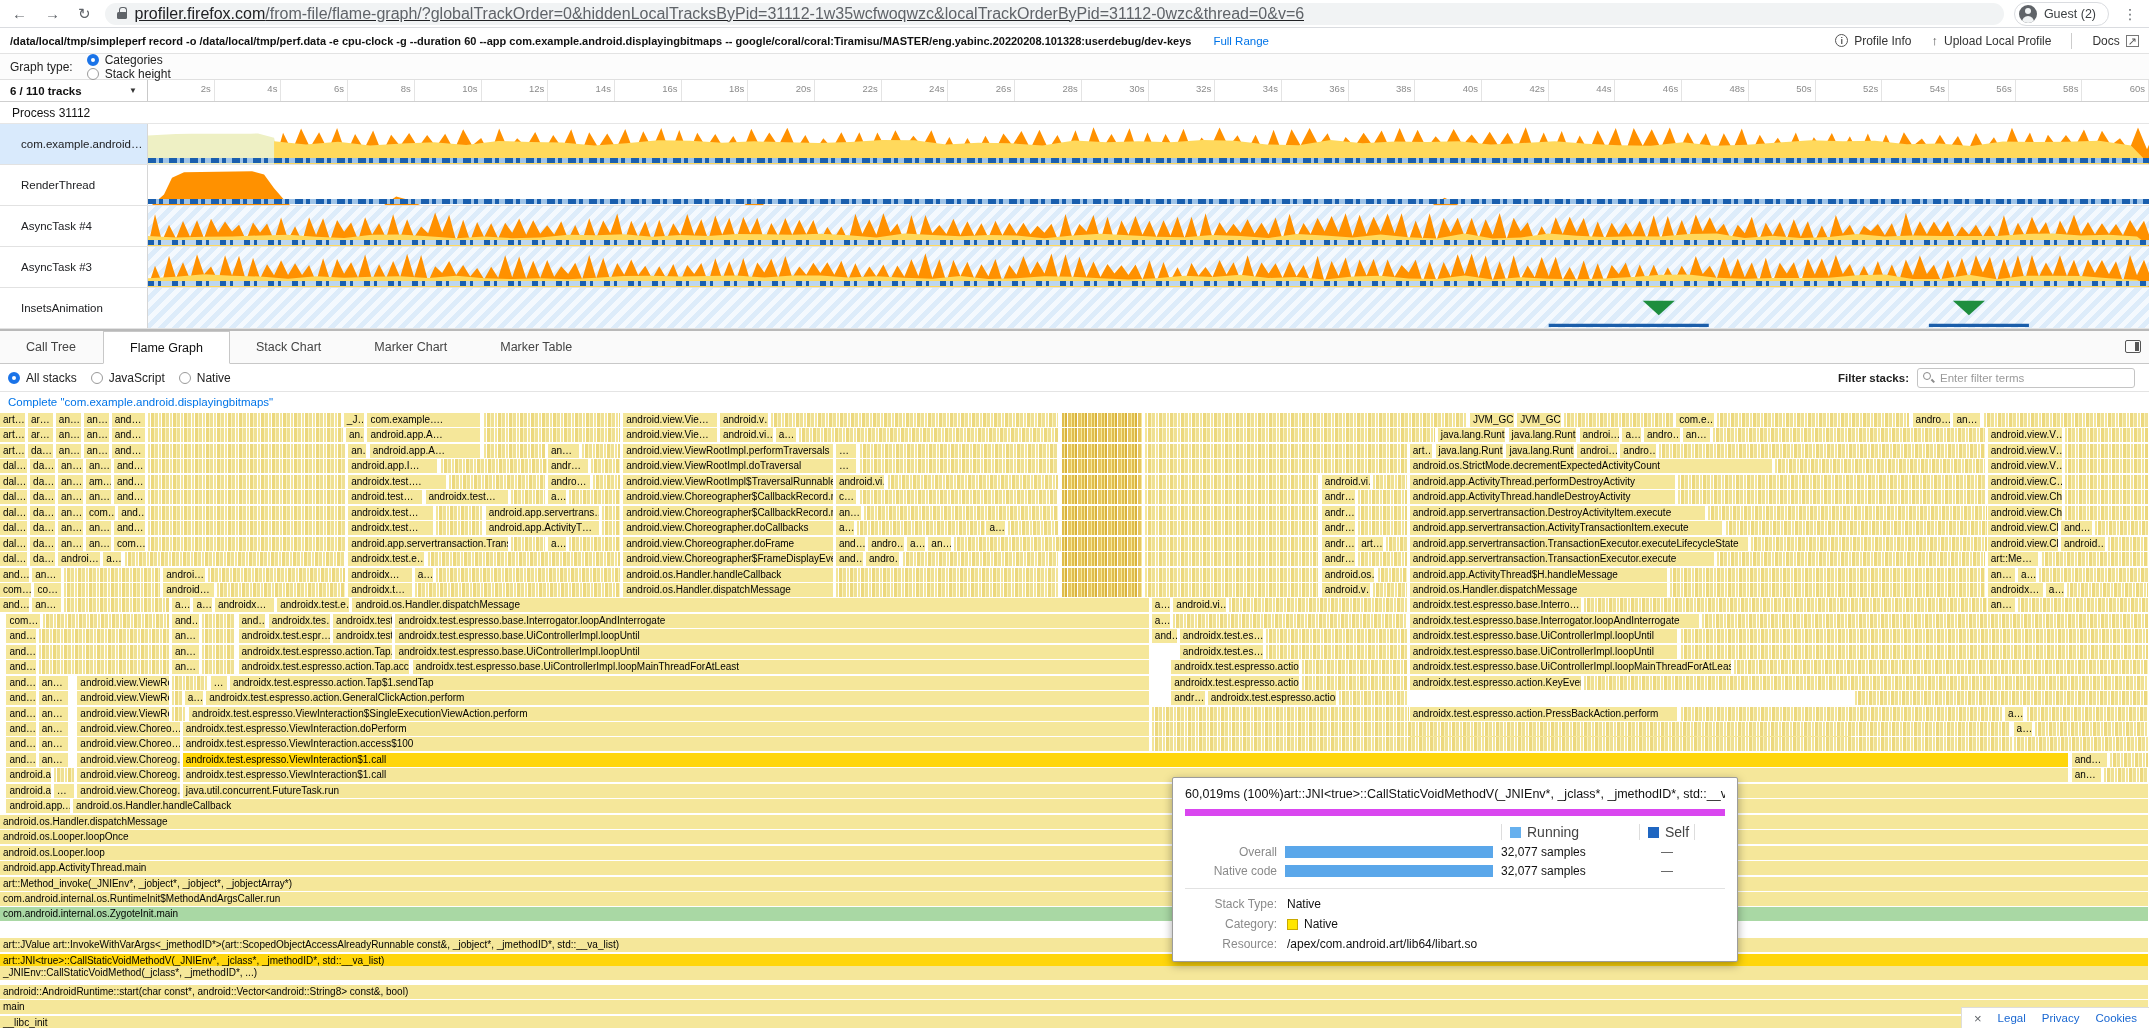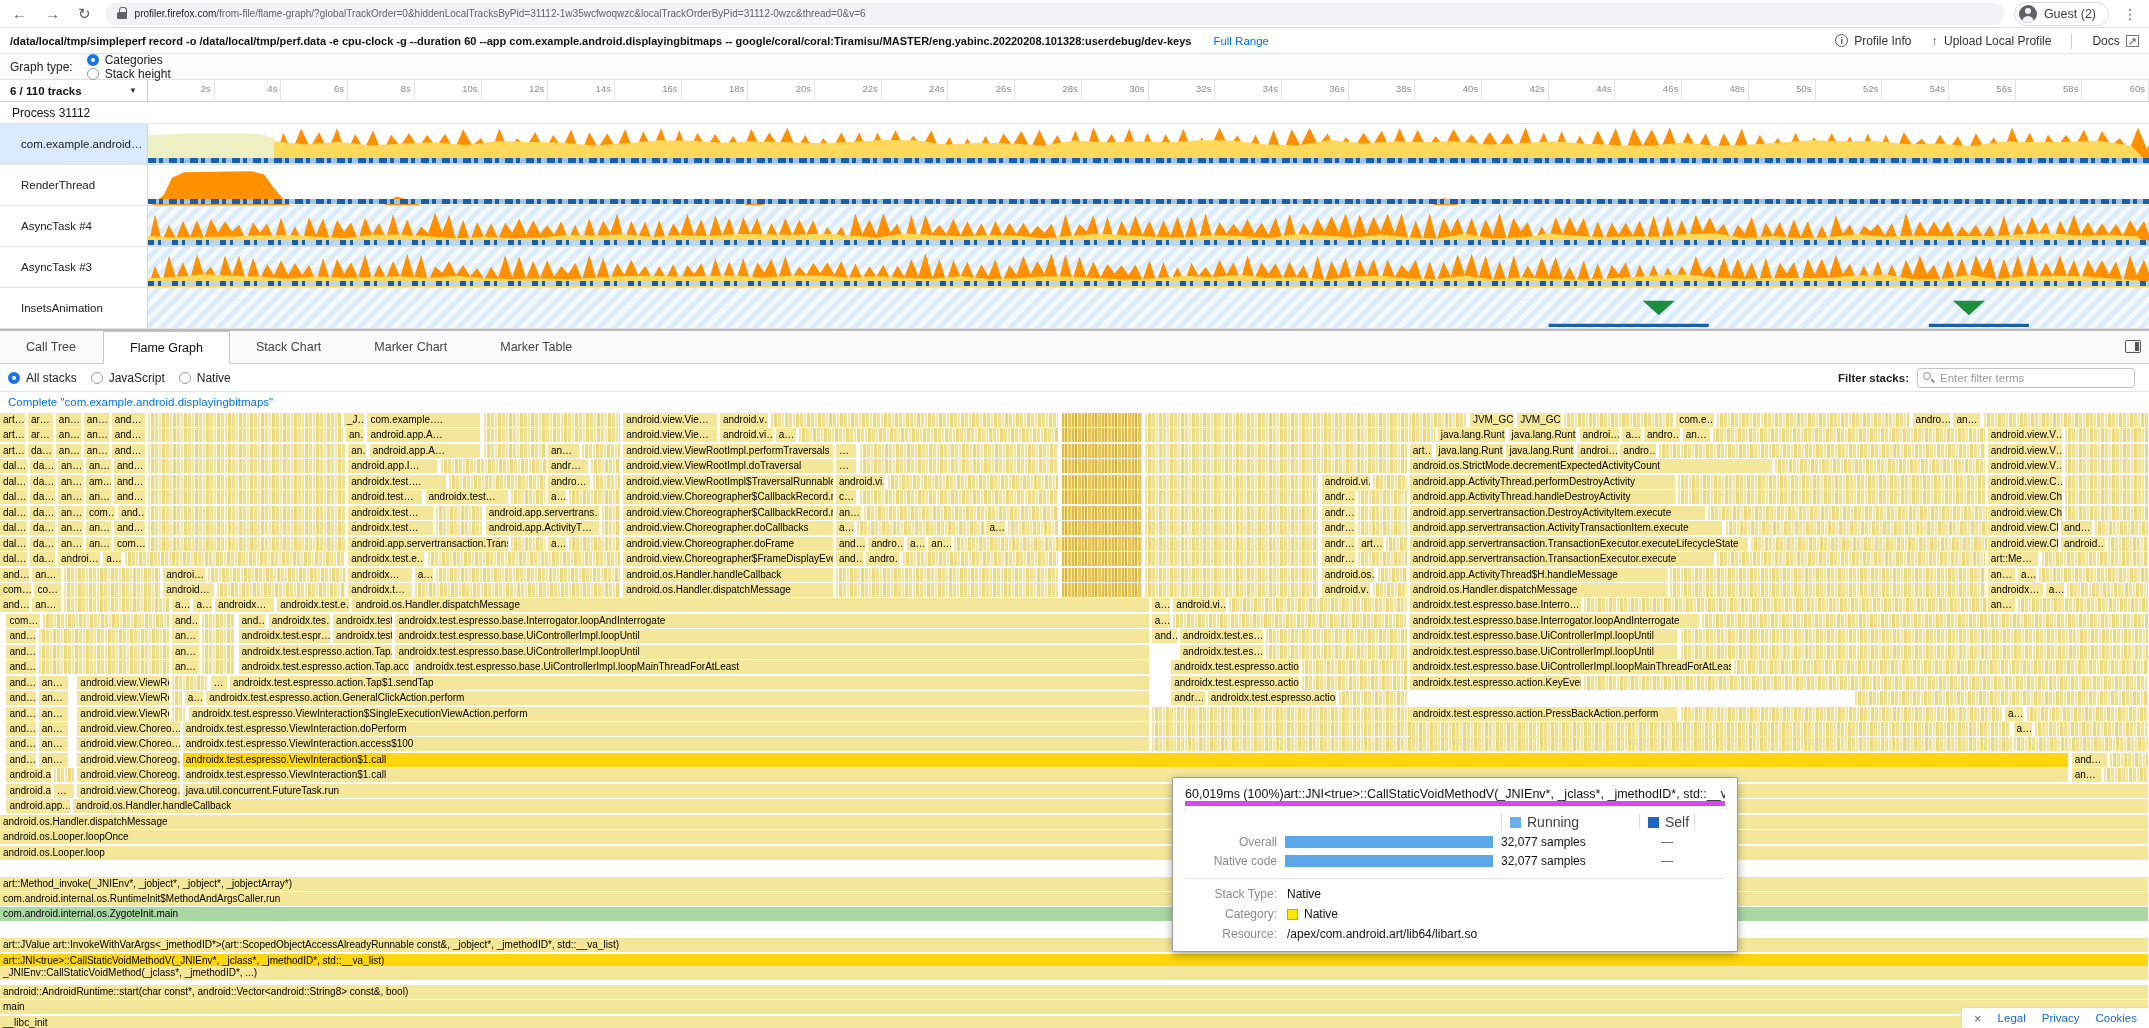--- a/index.html
+++ b/index.html
@@ -9,21 +9,21 @@
 
   
   #chrome { height:28px; background:#ffffff; display:flex; align-items:center;
     padding:0 8px; gap:10px; border-bottom:1px solid #dadce0; }
   .navbtn { color:#5f6368; font-size:15px; line-height:1; cursor:pointer; padding:0 4px; }
   #urlbar { flex:1; height:22px; background:#f1f3f4; border-radius:11px; display:flex;
     align-items:center; padding:0 12px; gap:8px; }
   .lock { position:relative; width:10px; height:7px; background:#5f6368; border-radius:1.5px; margin-top:4px; }
   .lock::before { content:""; position:absolute; top:-5px; left:2px; width:6px; height:6px;
     border:1.5px solid #5f6368; border-bottom:none; border-radius:3px 3px 0 0; }
-  #urltext { font-size:10px; color:#202124; white-space:nowrap; overflow:hidden; }
+  #urltext { font-size:16px; color:#202124; white-space:nowrap; overflow:hidden;text-decoration:underline; }
   #urltext .path { color:#5f6368; }
   #guest { display:flex; align-items:center; gap:7px; border:1px solid #dadce0;
     border-radius:14px; padding:2px 12px 2px 4px; }
   .avatar { position:relative; width:18px; height:18px; border-radius:50%; background:#5f6368; overflow:hidden; }
   .avatar::before { content:""; position:absolute; top:3px; left:6px; width:6px; height:6px;
     background:#f1f3f4; border-radius:50%; }
   .avatar::after { content:""; position:absolute; top:11px; left:3px; width:12px; height:8px;
     background:#f1f3f4; border-radius:6px 6px 0 0; }
   #guest span { font-size:12.5px; color:#3c4043; }
   .kebab { color:#5f6368; font-size:14px; padding:0 4px; cursor:pointer; }
@@ -113,21 +113,21 @@
     border-right:1px solid #fff; cursor:pointer; }
   .seg.d { background:repeating-linear-gradient(90deg,#f3e59a 0 2px,#ffffff 2px 3px,#ecd87e 3px 6px,#fbf3c0 6px 7px,#efe093 7px 10px,#ffffff 10px 11px); }
   .seg.dd { background:repeating-linear-gradient(90deg,#e0bd4e 0 2px,#f6e89a 2px 3px,#d9b23e 3px 5px,#ffffff 5px 6px,#e6c65f 6px 9px,#f6e89a 9px 10px); }
   .seg.g { background:#ffd60b; }
   .seg.gr { background:#a9d8a4; }
 
   
   #tooltip { position:absolute; left:1172px; top:365px; width:566px; background:#fff;
     border:1px solid #9c9c9c; border-radius:2px; box-shadow:0 3px 10px rgba(0,0,0,.35);
     padding:9px 12px 10px; z-index:20; font-size:12px; color:#111; }
-  #tt-title { display:flex; border-bottom:5px solid #d946ef;
+  #tt-title { display:flex; padding-bottom:8px; border-bottom:7px solid #d946ef;
     white-space:nowrap; overflow:hidden; font-size:12.5px; }
   #tt-table { display:grid; grid-template-columns:92px 208px 130px 56px; column-gap:8px;
     row-gap:5px; padding:8px 0 10px; border-bottom:1px solid #e2e2e2; align-items:center; }
   .tt-leg { display:flex; align-items:center; gap:6px; font-size:14px; color:#444;
     border-left:1px solid #ddd; padding-left:8px; }
   .tt-leg.last { border-right:1px solid #ddd; }
   .sw { width:11px; height:11px; display:inline-block; }
   .tt-rowlabel { text-align:right; color:#8a8a8a; }
   .tt-bar { height:12px; background:#5aa7ea; }
   .tt-samples { color:#111; }
@@ -773,20 +773,23 @@
         <div class="seg" style="left: 3.4%; width: 96.6%; top: 1px;">android.os.Handler.handleCallback</div>
       </div>
       <div class="frow" style="top: 401.7px;">
         <div class="seg" style="left: 0%; width: 100%; top: 1px;">android.os.Handler.dispatchMessage</div>
       </div>
       <div class="frow" style="top: 417.15px;">
         <div class="seg" style="left: 0%; width: 100%; top: 1px;">android.os.Looper.loopOnce</div>
       </div>
       <div class="frow" style="top: 432.6px;">
         <div class="seg" style="left: 0%; width: 100%; top: 1px;">android.os.Looper.loop</div>
+      </div>
+      <div class="frow" style="top: 448.05px;">
+        <div class="seg" style="left: 0%; width: 100%; top: 1px;">android.app.ActivityThread.main</div>
       </div>
       <div class="frow" style="top: 463.5px;">
         <div class="seg" style="left: 0%; width: 100%; top: 1px;">art::Method_invoke(_JNIEnv*, _jobject*, _jobject*, _jobjectArray*)</div>
       </div>
       <div class="frow" style="top: 478.95px;">
         <div class="seg" style="left: 0%; width: 100%; top: 1px;">com.android.internal.os.RuntimeInit$MethodAndArgsCaller.run</div>
       </div>
       <div class="frow" style="top: 494.4px;">
         <div class="seg gr" style="left: 0%; width: 100%; top: 1px;">com.android.internal.os.ZygoteInit.main</div>
       </div>

